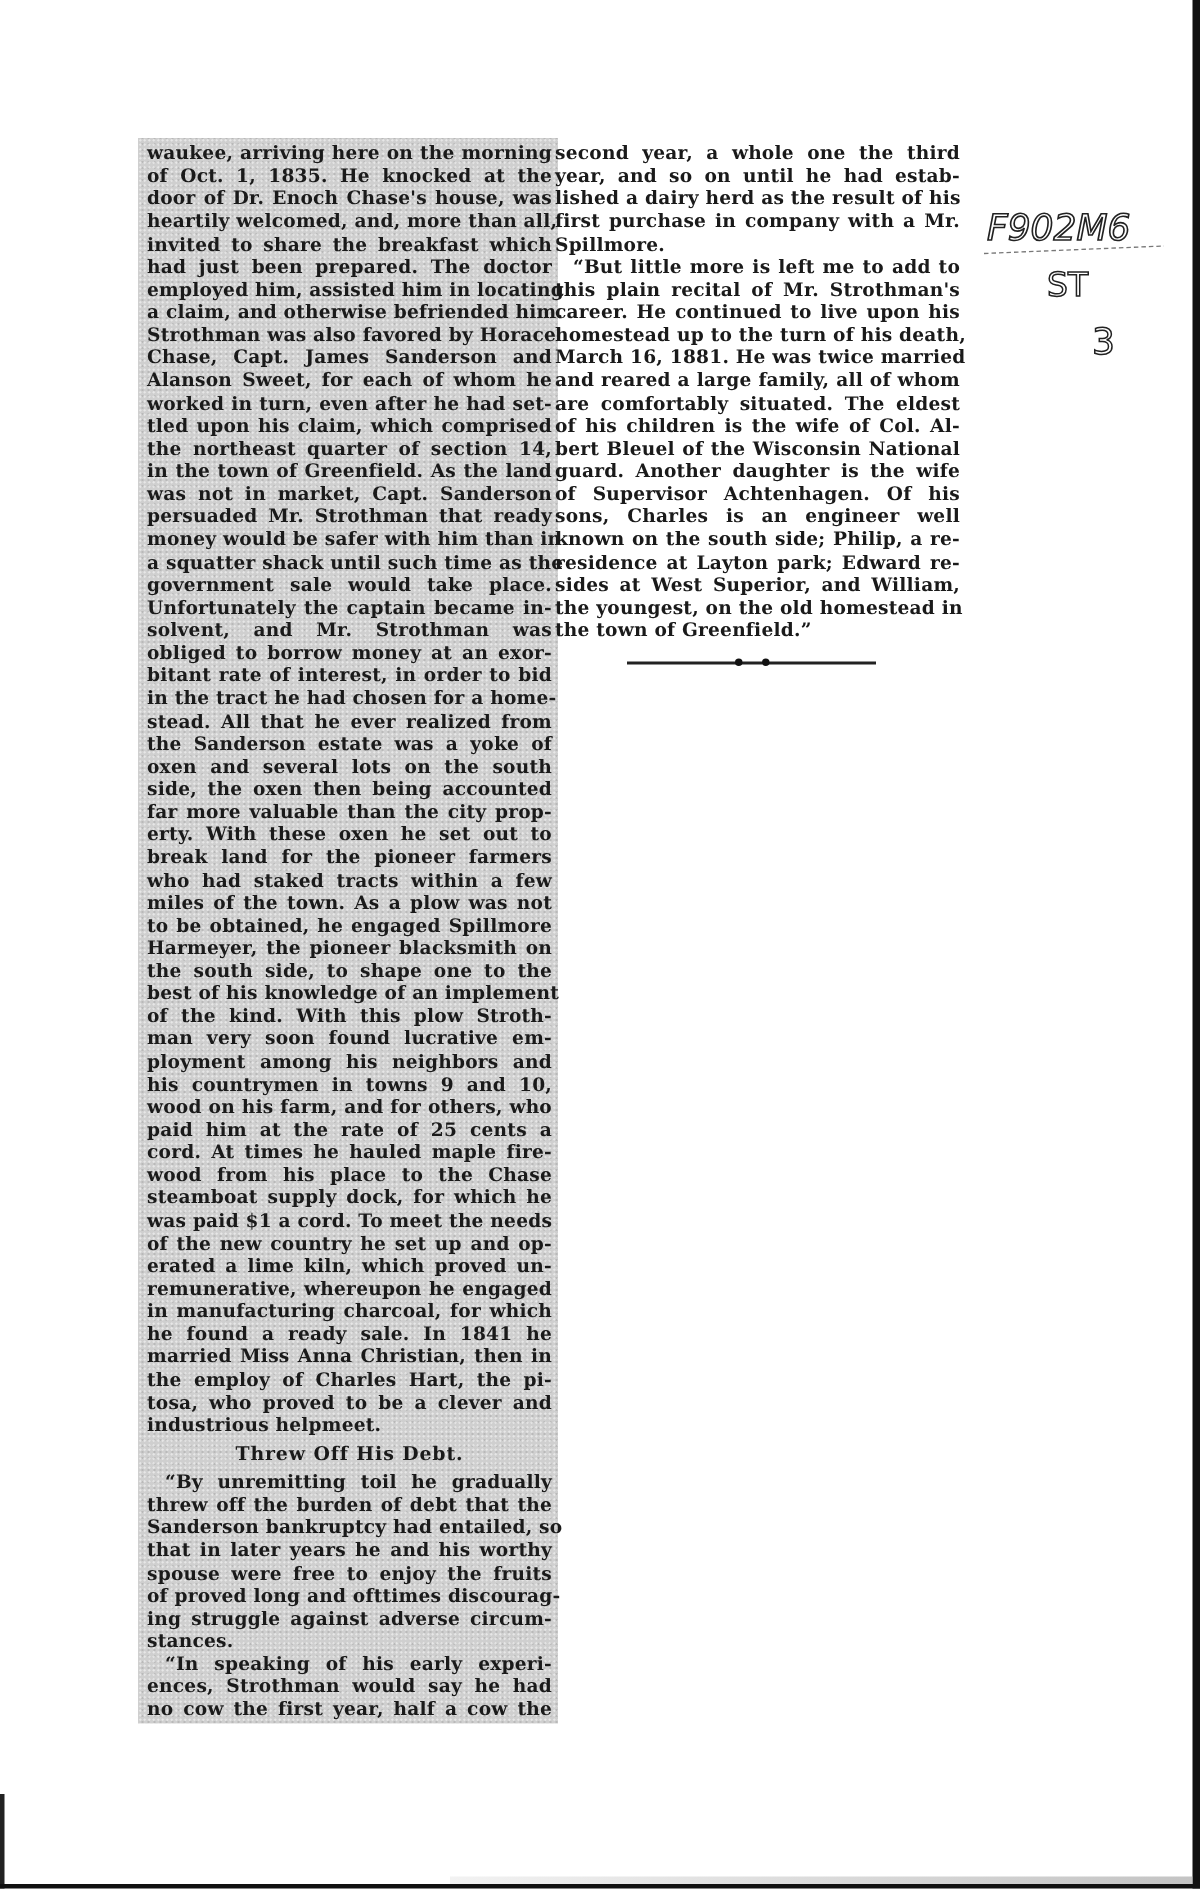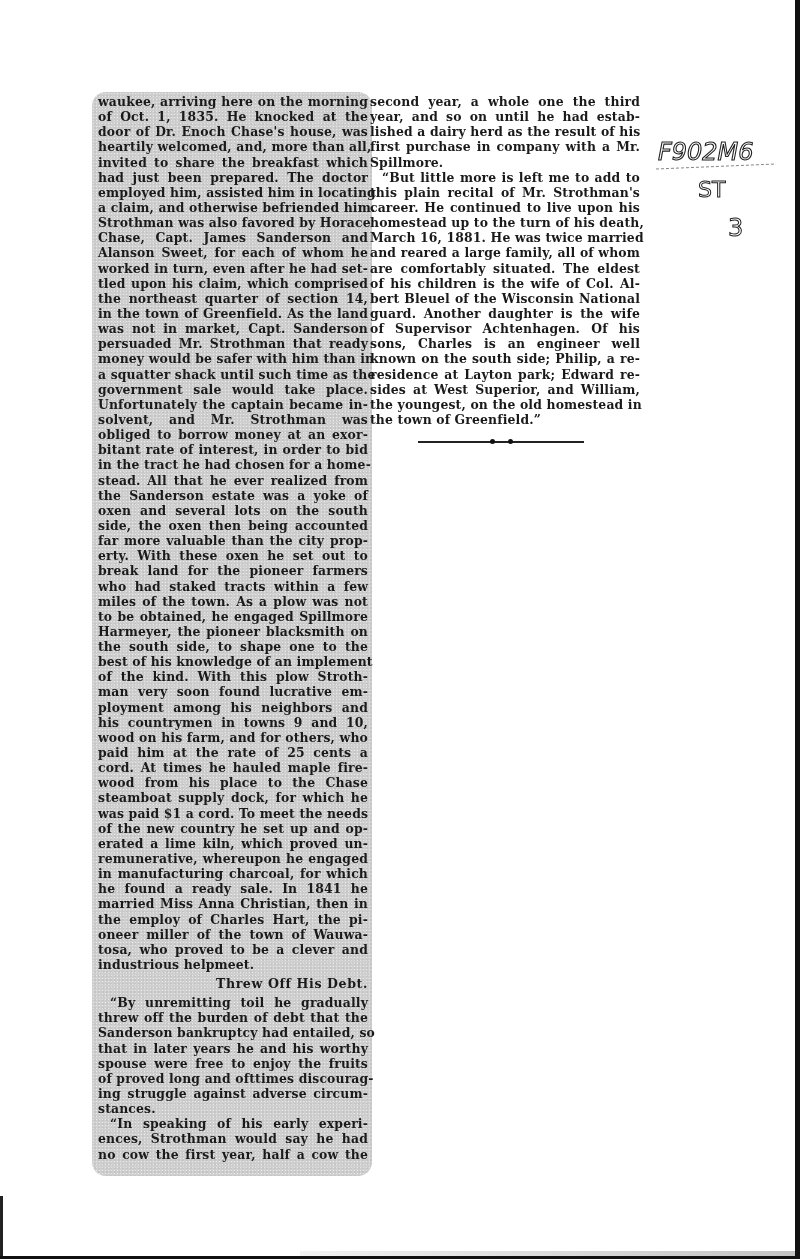--- a/index.html
+++ b/index.html
@@ -34,39 +34,38 @@
       letter-spacing: 0.15px;
     }
     .col-left {
       left: 92px; top: 92px; width: 270px;
       background: #cfcfcf;
       background-image:
         radial-gradient(rgba(255,255,255,0.55) 0.6px, transparent 0.8px),
         radial-gradient(rgba(120,120,120,0.25) 0.6px, transparent 0.8px);
       background-size: 3px 3px, 4px 4px;
       background-position: 0 0, 1px 2px;
-      padding: 2px 4px 14px 6px;
-      border-radius: 14px;
+      padding: 2px 4px 2px 6px;
     }
     .col-right {
       left: 368px; top: 92px; width: 270px;
       padding: 2px 2px;
     }
     .line {
       display: block;
       text-align: justify;
       text-align-last: justify;
       white-space: nowrap;
       height: 15.15px;
       overflow: visible;
     }
     .line.last { text-align-last: left; }
     .line.indent { padding-left: 12px; }
     .subhead {
-      display: block; text-align: right; font-weight: bold;
+      display: block; text-align: center; font-weight: bold;
       font-size: 12.6px; letter-spacing: 0.6px;
       margin: 4px 0 4px 0; height: 15px;
     }
     .divider {
       position: absolute; left: 418px; top: 440px; width: 166px; height: 3px;
     }
     .divider .rule {
       position: absolute; top: 1px; left: 0; width: 166px; height: 1.6px; background: #222;
     }
     .divider .dot {
@@ -136,21 +135,20 @@
       <span class="line">wood from his place to the Chase</span>
       <span class="line">steamboat supply dock, for which he</span>
       <span class="line">was paid $1 a cord.  To meet the needs</span>
       <span class="line">of the new country he set up and op-</span>
       <span class="line">erated a lime kiln, which proved un-</span>
       <span class="line">remunerative, whereupon he engaged</span>
       <span class="line">in manufacturing charcoal, for which</span>
       <span class="line">he found a ready sale.  In 1841 he</span>
       <span class="line">married Miss Anna Christian, then in</span>
       <span class="line">the employ of Charles Hart, the pi-</span>
-      <span class="line">oneer miller of the town of Wauwa-</span>
       <span class="line">tosa, who proved to be a clever and</span>
       <span class="line last">industrious helpmeet.</span>
     </div>
   <div class="subhead">Threw Off His Debt.</div>
   <div>
       <span class="line indent">“By unremitting toil he gradually</span>
       <span class="line">threw off the burden of debt that the</span>
       <span class="line">Sanderson bankruptcy had entailed, so</span>
       <span class="line">that in later years he and his worthy</span>
       <span class="line">spouse were free to enjoy the fruits</span>

